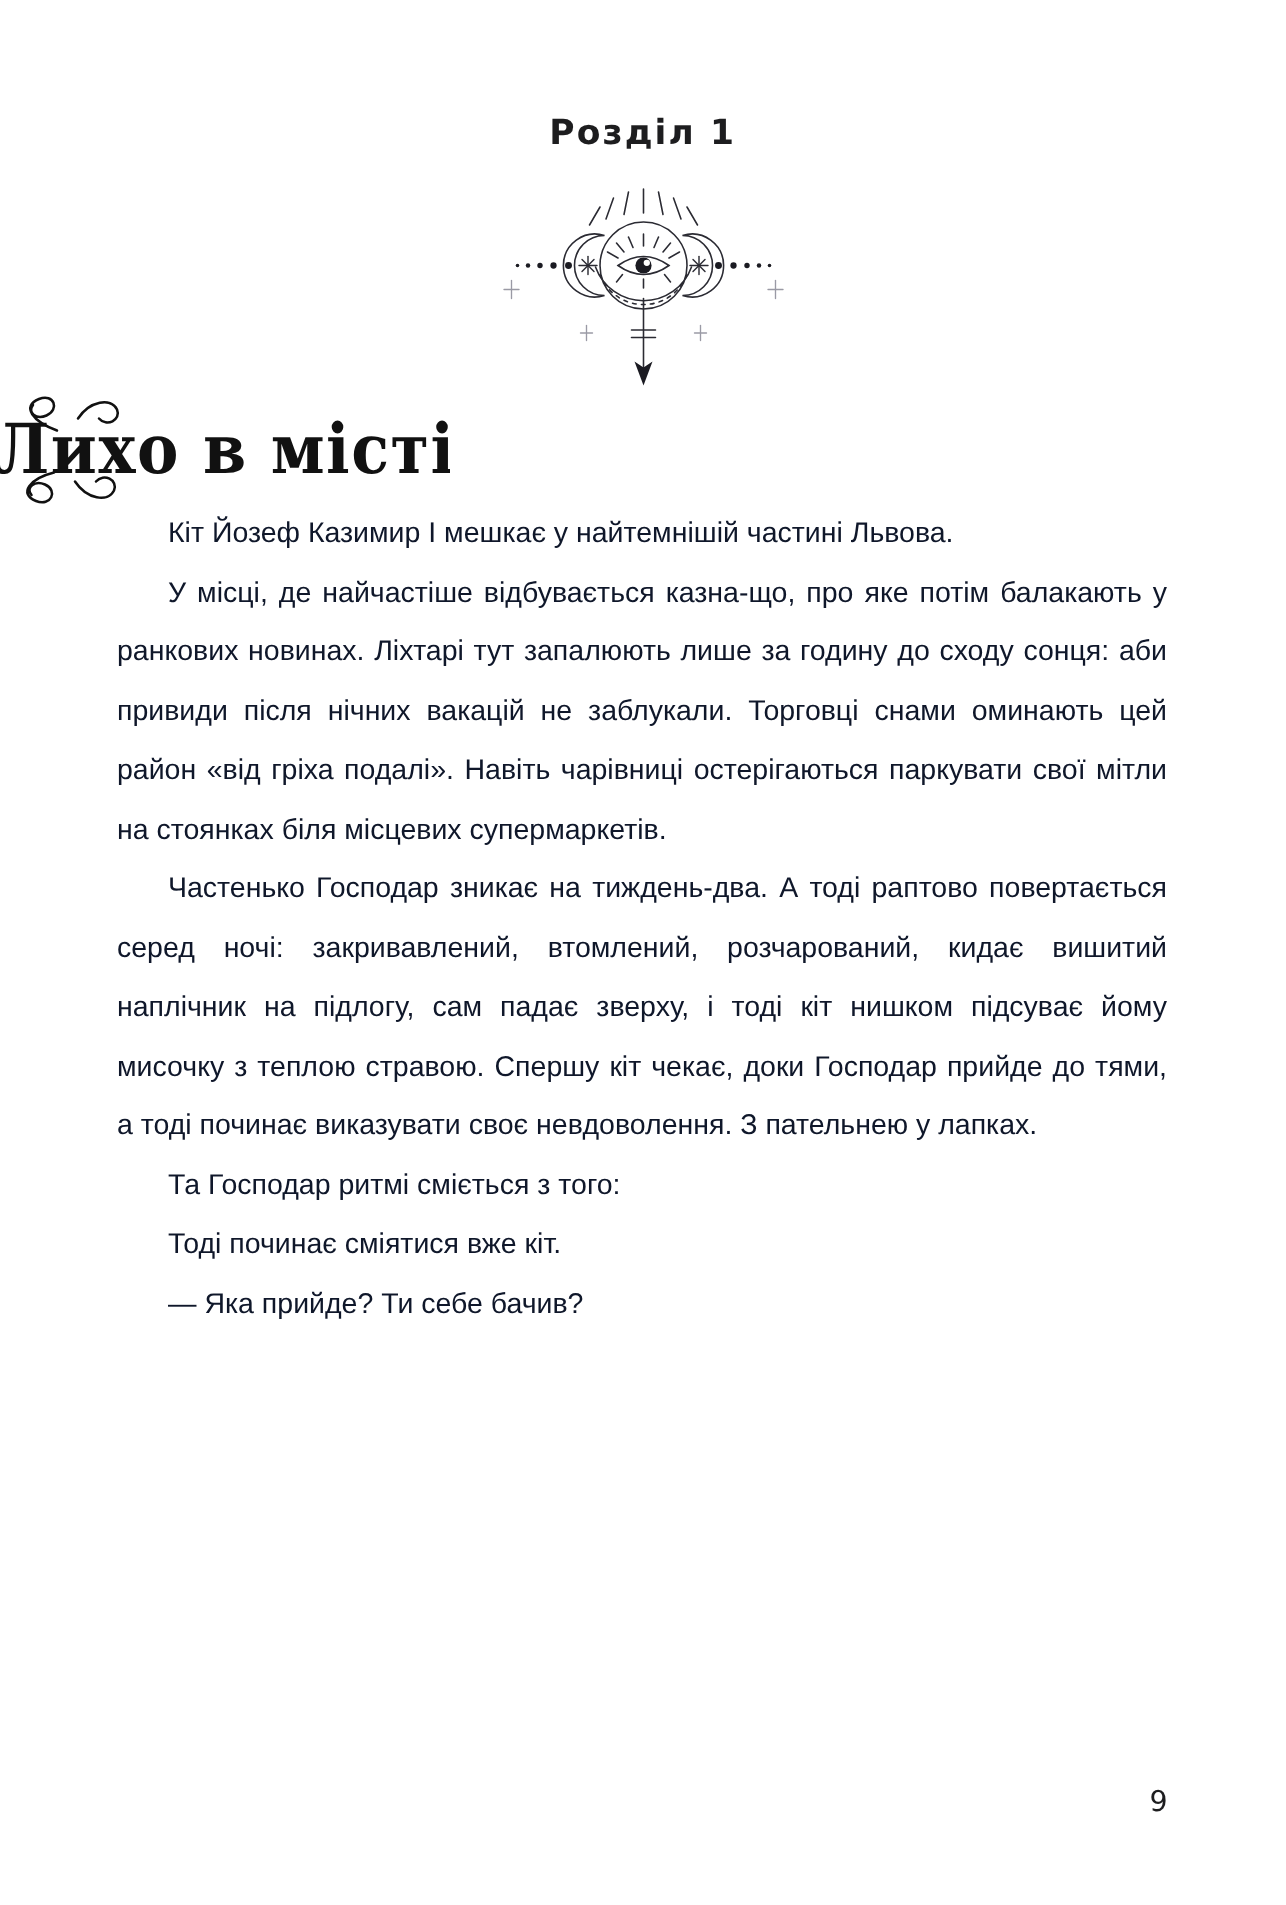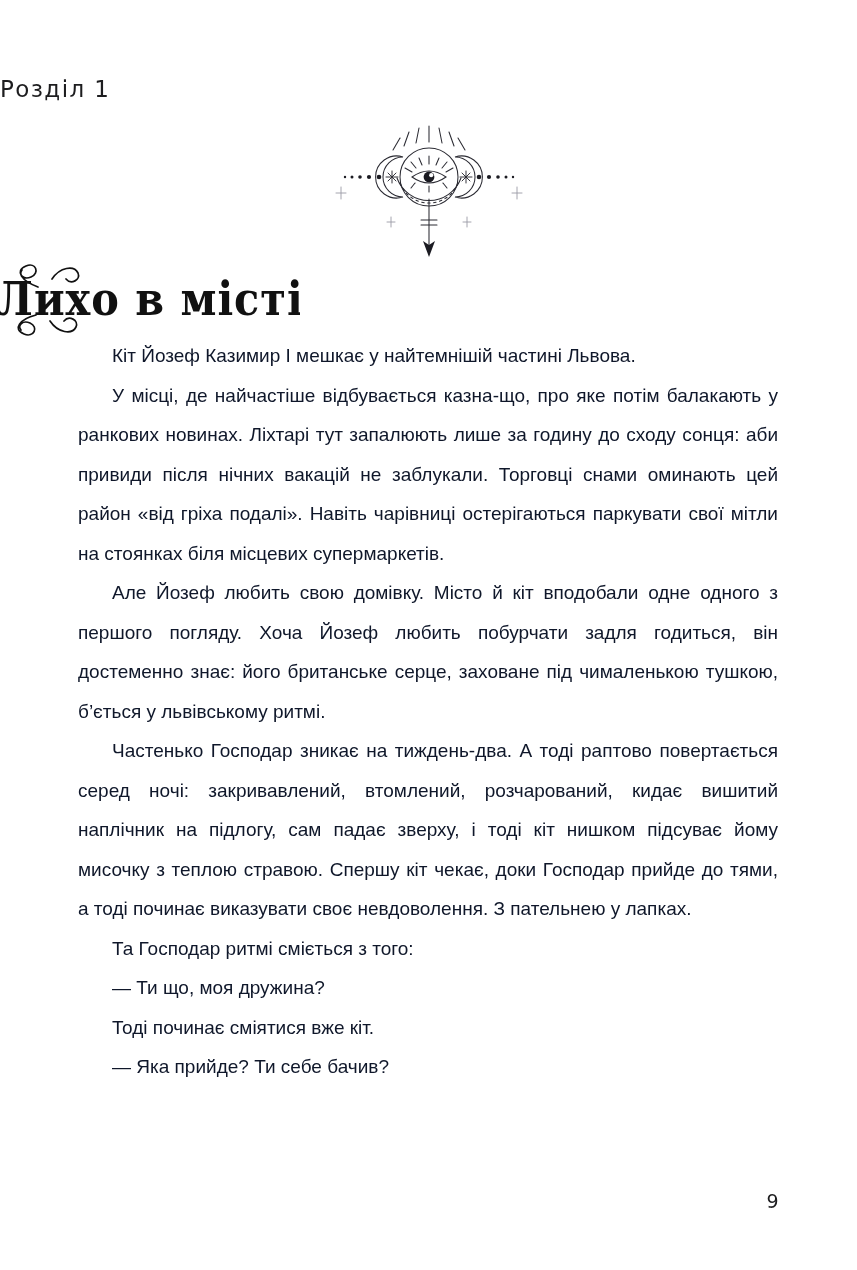--- a/index.html
+++ b/index.html
@@ -13,23 +13,24 @@
     width: 857px;
     height: 1270px;
     background: #ffffff;
     margin: 0 auto;
     overflow: hidden;
     box-sizing: border-box;
   }
 
   
   .chapter-label {
+    text-align: center;
     font-family: "DejaVu Sans", "Liberation Sans", sans-serif;
     font-size: 23px;
-    font-weight: 400;
+    font-weight: 700;
     letter-spacing: 1.4px;
     color: #1d1d1f;
     padding-top: 78px;
     line-height: 1;
   }
 
   
   .ornament-wrap {
     display: flex;
     justify-content: center;
@@ -202,23 +203,21 @@
         <path d="M 36 56 C 20 60 12 70 24 75 C 34 79 39 68 30 64 C 23 61 17 66 21 71"></path>
         <path d="M 50 62 C 58 74 72 76 76 68 C 79 61 69 56 64 62"></path>
       </g>
       <text class="title-text" x="150" y="56" text-anchor="middle">Лихо в місті</text>
     </svg>
   </div>
 
   <div class="body-text">
     <p>Кіт Йозеф Казимир I мешкає у найтемнішій частині Львова.</p>
     <p>У місці, де найчастіше відбувається казна-що, про яке потім балакають у ранкових новинах. Ліхтарі тут запалюють лише за годину до сходу сонця: аби привиди після нічних вакацій не заблукали. Торговці снами оминають цей район «від гріха подалі». Навіть чарівниці остерігаються паркувати свої мітли на стоянках біля місцевих супермаркетів.</p>
-    <p>Але Йозеф любить свою домівку. Місто й кіт вподобали одне одного з першого погляду. Хоча Йозеф любить побурчати задля годиться, він достеменно знає: його британське серце, заховане під чималенькою тушкою, б’ється у львівському ритмі.</p>
     <p>Частенько Господар зникає на тиждень-два. А тоді раптово повертається серед ночі: закривавлений, втомлений, розчарований, кидає вишитий наплічник на підлогу, сам падає зверху, і тоді кіт нишком підсуває йому мисочку з теплою стравою. Спершу кіт чекає, доки Господар прийде до тями, а тоді починає виказувати своє невдоволення. З пательнею у лапках.</p>
     <p>Та Господар ритмі сміється з того:</p>
-    <p>— Ти що, моя дружина?</p>
     <p>Тоді починає сміятися вже кіт.</p>
     <p>— Яка прийде? Ти себе бачив?</p>
   </div>
 
   <div class="page-number">9</div>
 
 </div>
 
 </body></html>

